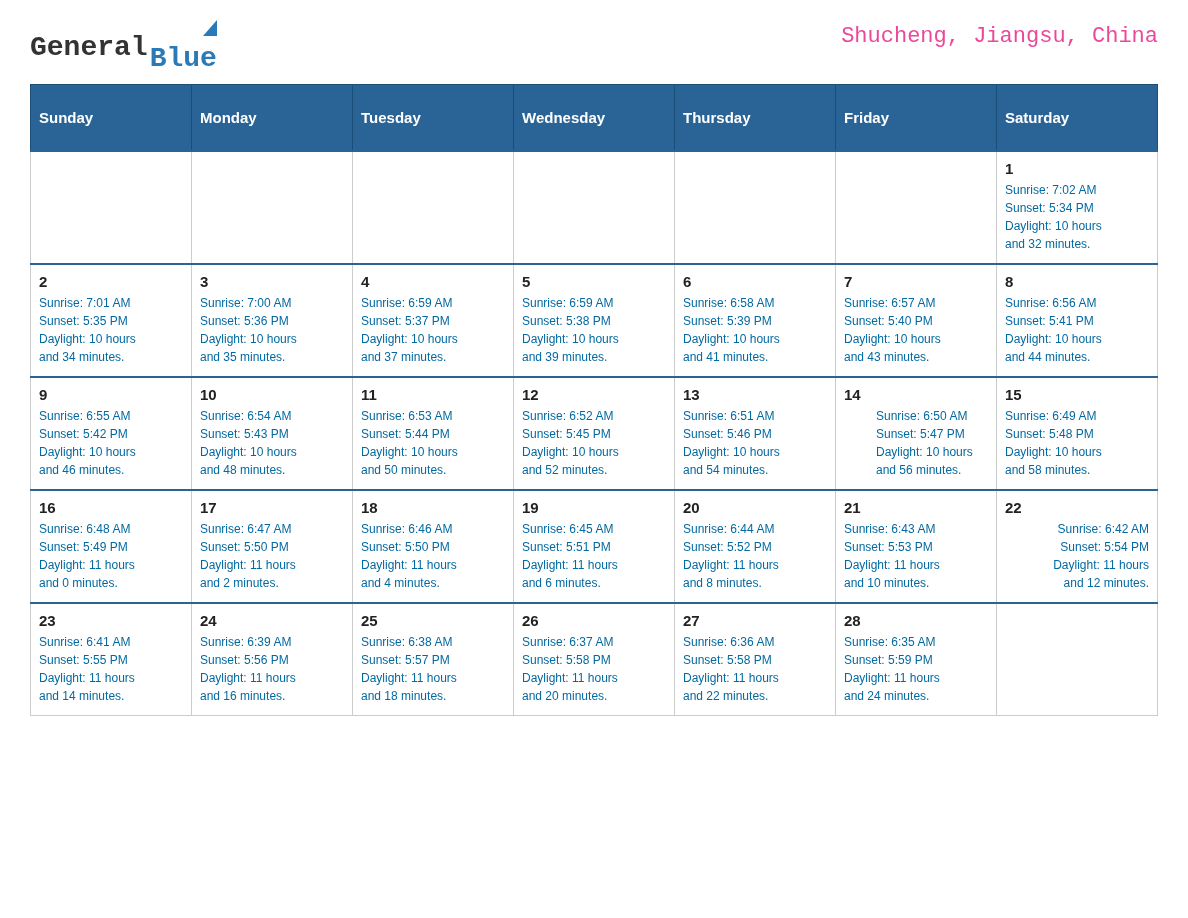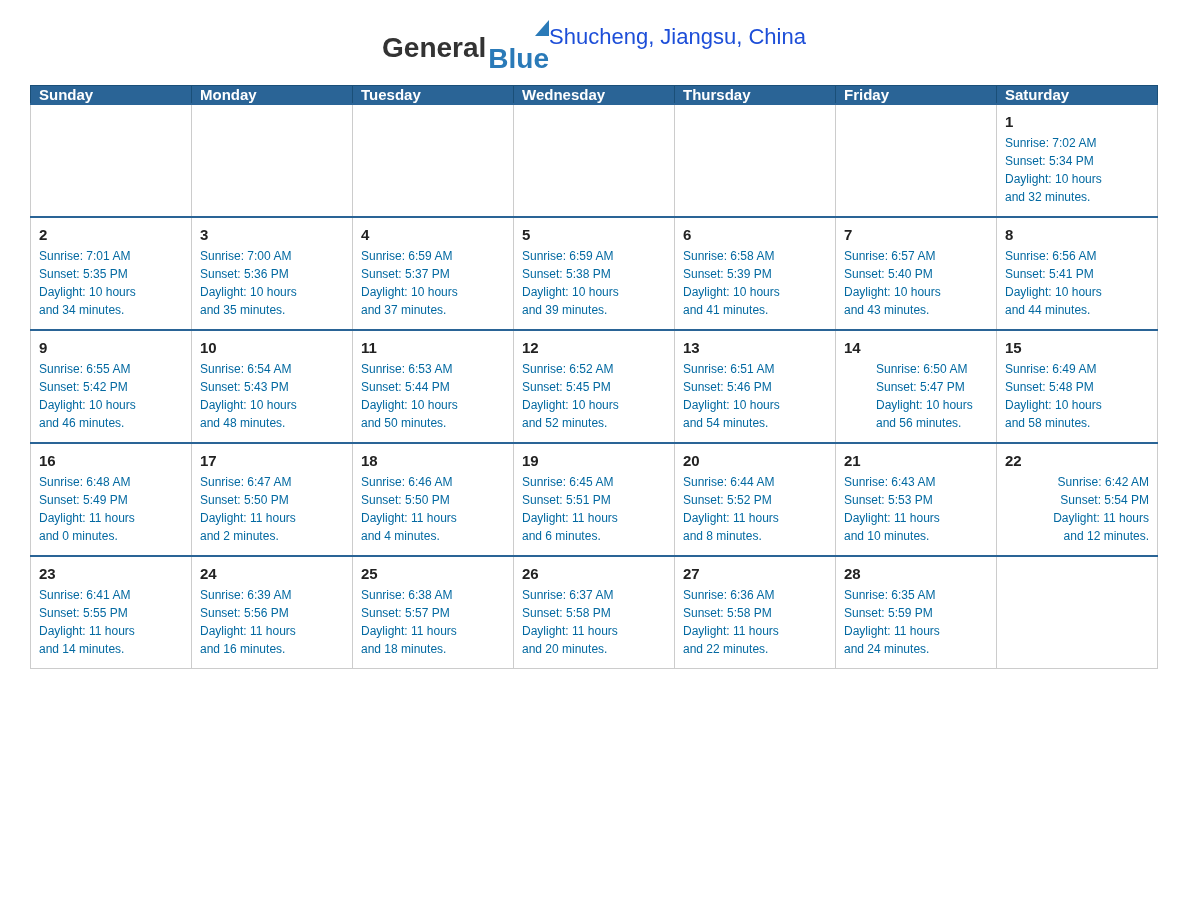--- a/index.html
+++ b/index.html
@@ -5,23 +5,24 @@
     * { box-sizing: border-box; margin: 0; padding: 0; }
     body {
       font-family: Arial, sans-serif;
       background: #fff;
       padding: 20px 30px;
       width: 1188px;
       min-height: 918px;
     }
     .header-area {
       display: flex;
-      justify-content: center;
+      justify-content: space-between;
       align-items: flex-start;
       margin-bottom: 10px;
+      font-family: Liberation Mono, monospace;
     }
     .logo-area {
       display: flex;
       flex-direction: column;
       align-items: flex-start;
     }
     .logo-text {
       display: flex;
       align-items: center;
     }
@@ -54,34 +55,34 @@
       text-align: right;
     }
     .month-title {
       font-size: 52px;
       font-weight: bold;
       color: #222;
       line-height: 1.1;
     }
     .location-subtitle {
       font-size: 22px;
-      color: #1d4ed8;
+      color: #ec4899;
       margin-top: 4px;
     }
     .calendar-table {
       width: 100%;
       border-collapse: collapse;
       margin-top: 10px;
     }
     .calendar-table th {
       background-color: #2a6496;
       color: #fff;
       font-size: 15px;
       font-weight: bold;
-      padding: 0 8px;
+      padding: 24px 8px;
       text-align: left;
       border: 1px solid #1a4f78;
     }
     .calendar-table td {
       vertical-align: top;
       padding: 8px 8px 10px 8px;
       border: 1px solid #ccc;
       width: calc(100% / 7);
       min-height: 100px;
       font-size: 12.5px;

